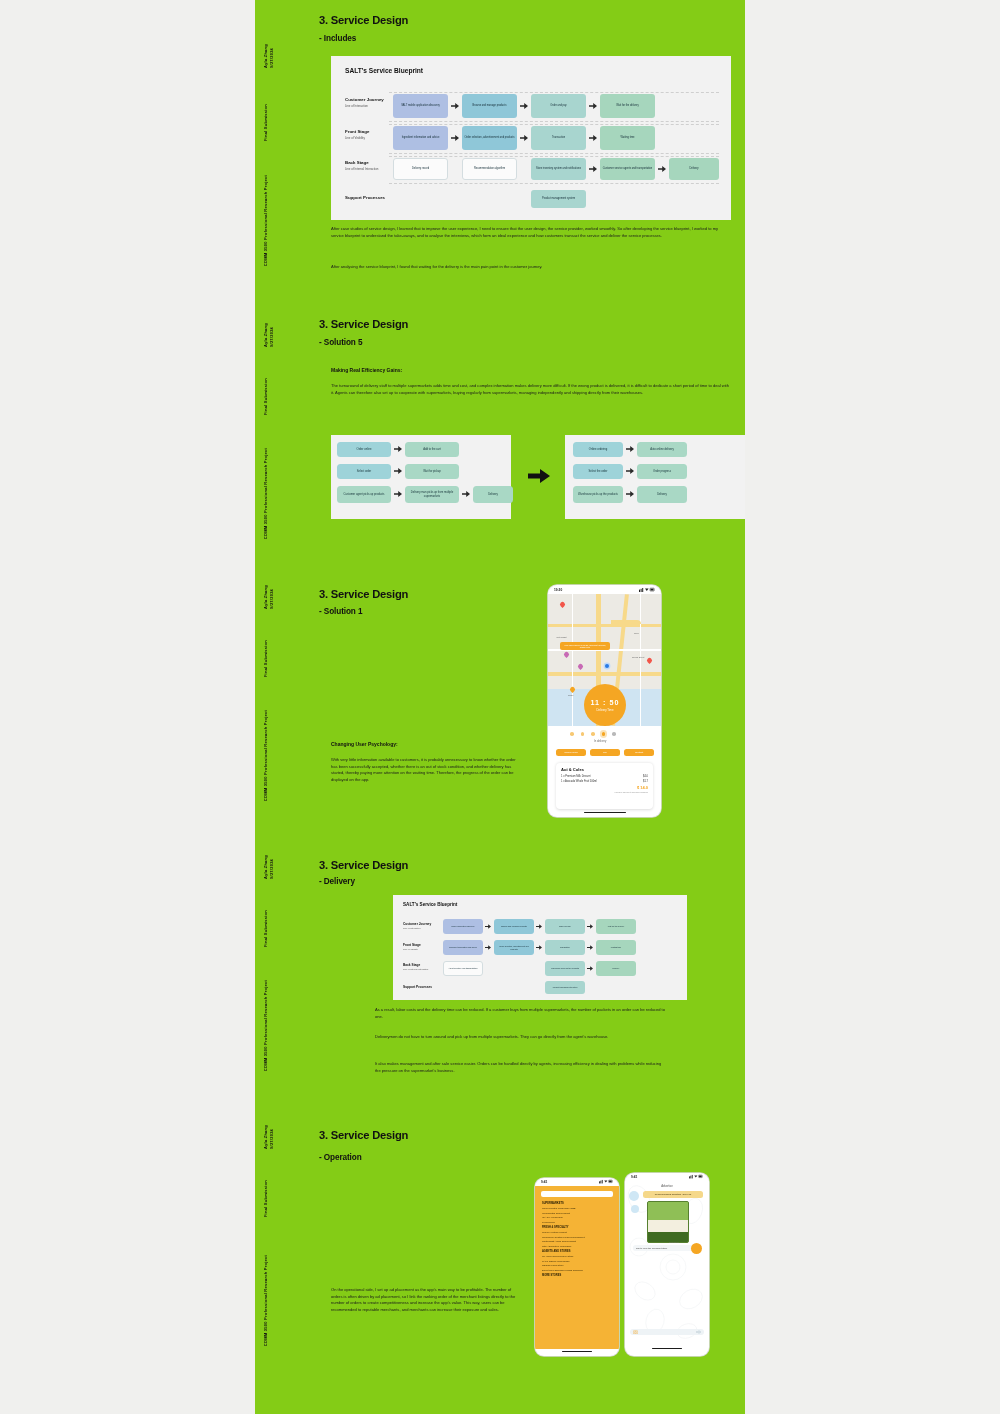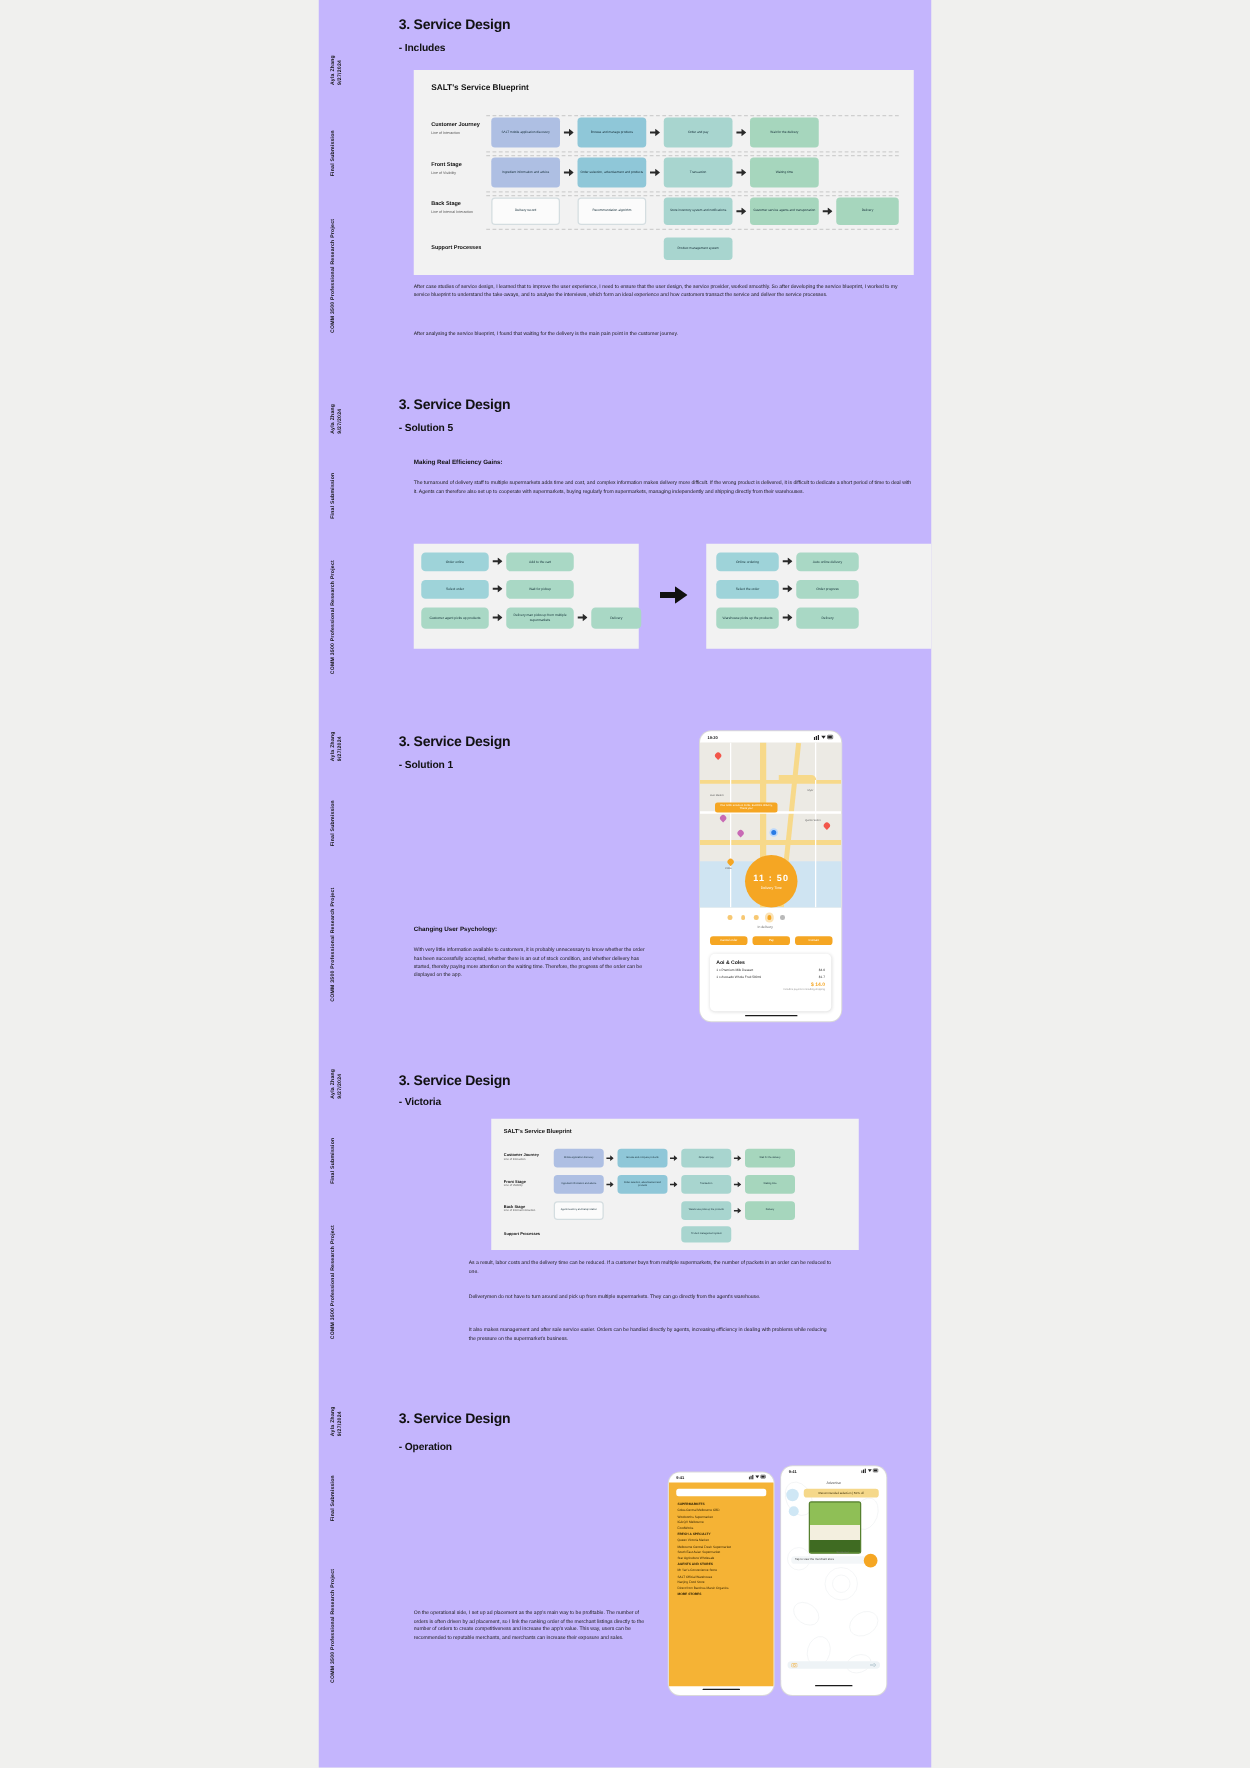--- a/index.html
+++ b/index.html
@@ -5,21 +5,21 @@
   html,body{margin:0;padding:0;}
   body{
     width:1000px;height:1414px;
     background:#f0f0ee;
     font-family:"Liberation Sans", sans-serif;
     color:#1a1a1a;
     overflow:hidden;
   }
   .page{
     position:absolute;left:255px;top:0;width:490px;height:1414px;
-    background:#c4b5fd;
+    background:#84cc16;
   }
   
   .slide{position:absolute;left:0;width:490px;}
   .side-label{
     position:absolute;
     writing-mode:vertical-rl;
     transform:rotate(180deg);
     font-size:4.1px;
     letter-spacing:.2px;
     color:#111;
@@ -345,21 +345,21 @@
 9/27/2024</div>
     <div class="side-label" style="left:8px;top:85px;">Final Submission</div>
     <div class="side-label" style="left:8px;top:155px;">COMM 3500 Professional Research Project</div>
 
     <div class="h1" style="top:33px;">3. Service Design</div>
     <div class="h2" style="top:52px;">- Solution 1</div>
 
     <div class="sub-h" style="left:76px;top:186px;">Changing User Psychology:</div>
     <div class="body-txt" style="left:76px;top:202px;width:190px;">With very little information available to customers, it is probably unnecessary to know whether the order has been successfully accepted, whether there is an out of stock condition, and whether delivery has started, thereby paying more attention on the waiting time. Therefore, the progress of the order can be displayed on the app.</div>
 
-    <div class="phone" style="left:305px;top:30px;width:113px;height:232px;">
+    <div class="phone" style="left:293px;top:30px;width:113px;height:232px;">
       <div class="statusbar">
         <span>19:20</span>
         <span>
           <svg width="16" height="5" viewBox="0 0 16 5">
               <rect x="0" y="2.6" width="1" height="2.4" fill="#222"></rect>
               <rect x="1.6" y="1.8" width="1" height="3.2" fill="#222"></rect>
               <rect x="3.2" y="1" width="1" height="4" fill="#222"></rect>
               <path d="M6 1.6l1.8 2.4L9.6 1.6z" fill="#222"></path>
               <rect x="11" y="1.2" width="4.2" height="2.8" rx=".5" fill="none" stroke="#222" stroke-width=".5"></rect>
               <rect x="11.5" y="1.7" width="3" height="1.8" fill="#222"></rect>
@@ -436,21 +436,21 @@
     </div>
   </div>
 
   <div class="slide" style="top:855px;height:270px;">
     <div class="side-label" style="left:8px;top:0px;">Ayla Zhang
 9/27/2024</div>
     <div class="side-label" style="left:8px;top:55px;">Final Submission</div>
     <div class="side-label" style="left:8px;top:125px;">COMM 3500 Professional Research Project</div>
 
     <div class="h1" style="top:4px;">3. Service Design</div>
-    <div class="h2" style="top:22px;">- Victoria</div>
+    <div class="h2" style="top:22px;">- Delivery</div>
 
     <div class="bp" style="left:138px;top:40px;width:294px;height:105px;">
       <div class="bp-title" style="left:10px;top:7px;font-size:4.6px;">SALT's Service Blueprint</div>
 
       <div class="bp-rowlabel" style="left:10px;top:27px;font-size:3.2px;">Customer Journey</div>
       <div class="bp-rowsub" style="left:10px;top:32px;font-size:2.2px;">Line of Interaction</div>
       <div class="bp-rowlabel" style="left:10px;top:48px;font-size:3.2px;">Front Stage</div>
       <div class="bp-rowsub" style="left:10px;top:53px;font-size:2.2px;">Line of Visibility</div>
       <div class="bp-rowlabel" style="left:10px;top:68px;font-size:3.2px;">Back Stage</div>
       <div class="bp-rowsub" style="left:10px;top:73px;font-size:2.2px;">Line of Internal Interaction</div>

